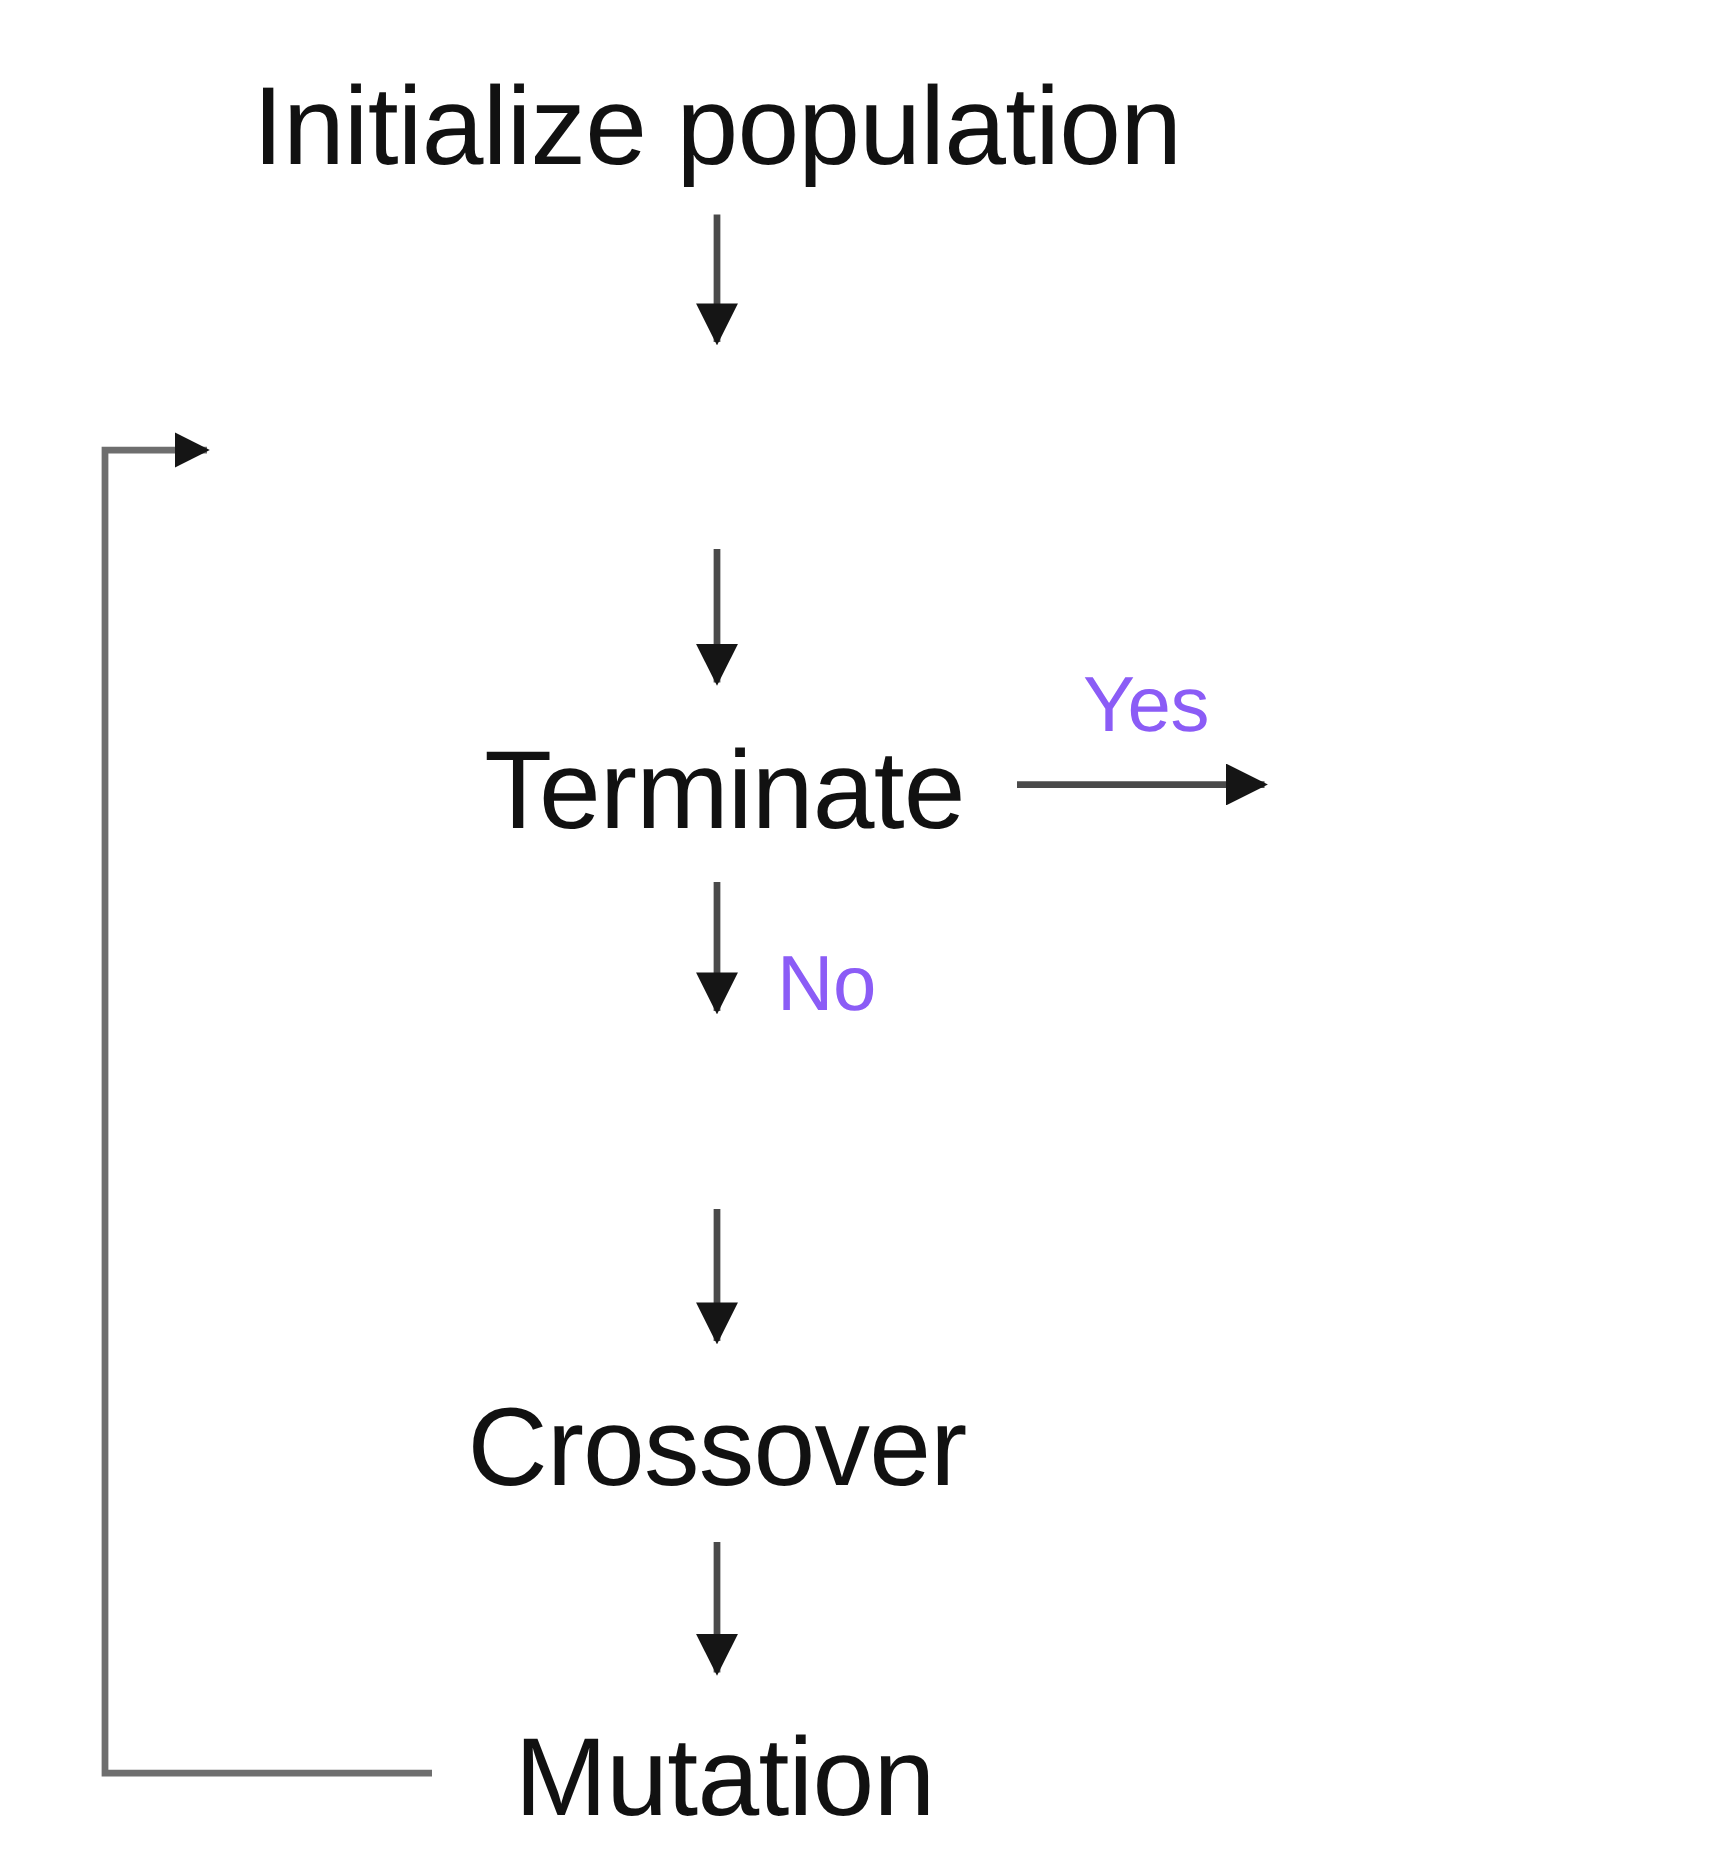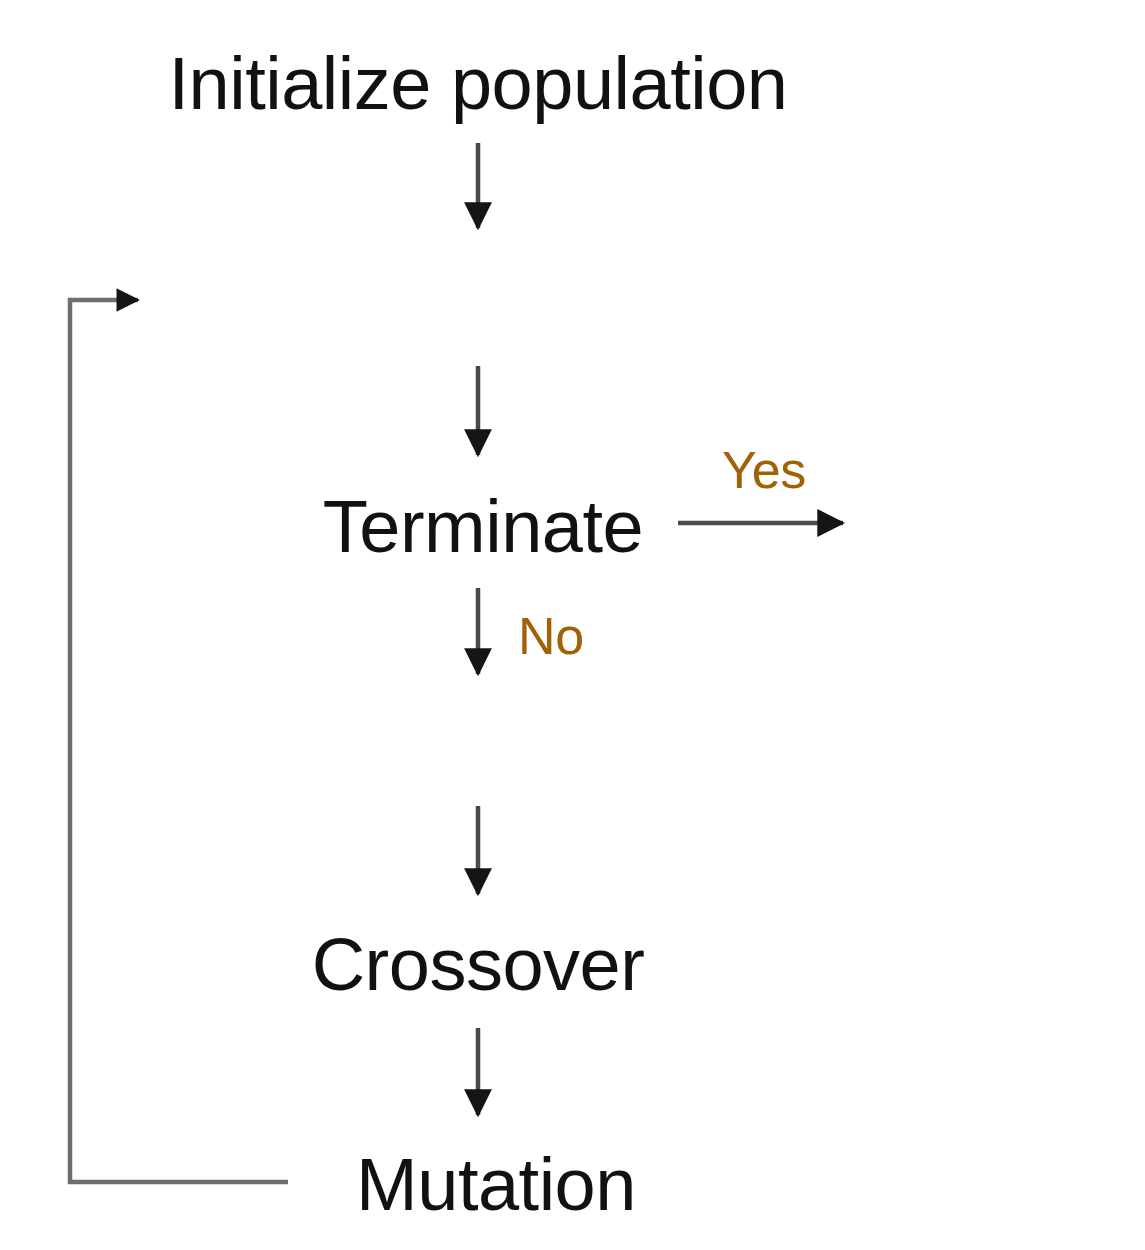--- a/index.html
+++ b/index.html
@@ -30,21 +30,21 @@
     color: #111111;
     font-family: "Liberation Sans", sans-serif;
     font-weight: 400;
     white-space: nowrap;
     line-height: 1;
     letter-spacing: -0.5px;
   }
   .node-lg { font-size: 74px; }
   .edge-label {
     position: absolute;
-    color: #a16207;
+    color: #8b5cf6;
     font-family: "Liberation Sans", sans-serif;
     font-weight: 400;
     font-size: 52px;
     line-height: 1;
     white-space: nowrap;
     letter-spacing: -0.3px;
   }
   
   .cx { transform: translateX(-50%); }
 </style>
@@ -94,19 +94,19 @@
 
   <div class="node node-lg cx" style="left:478px; top:47px;">Initialize population</div>
 
 
   <div class="node node-lg cx" style="left:483px; top:490px;text-align:center;">Terminate</div>
 
 
 
   <div class="node node-lg cx" style="left:478px; top:928px;">Crossover</div>
 
-  <div class="node node-lg cx" style="left:496px; top:1148px;">Mutation</div>
+  <div class="node node-lg cx" style="left:483px; top:1148px;">Mutation</div>
 
   <div class="edge-label cx" style="left:764px; top:444px;">Yes</div>
 
-  <div class="edge-label" style="left:518px; top:610px;">No</div>
+  <div class="edge-label" style="left:518px; top:630px;">No</div>
 
 </div>
 
 </body></html>

